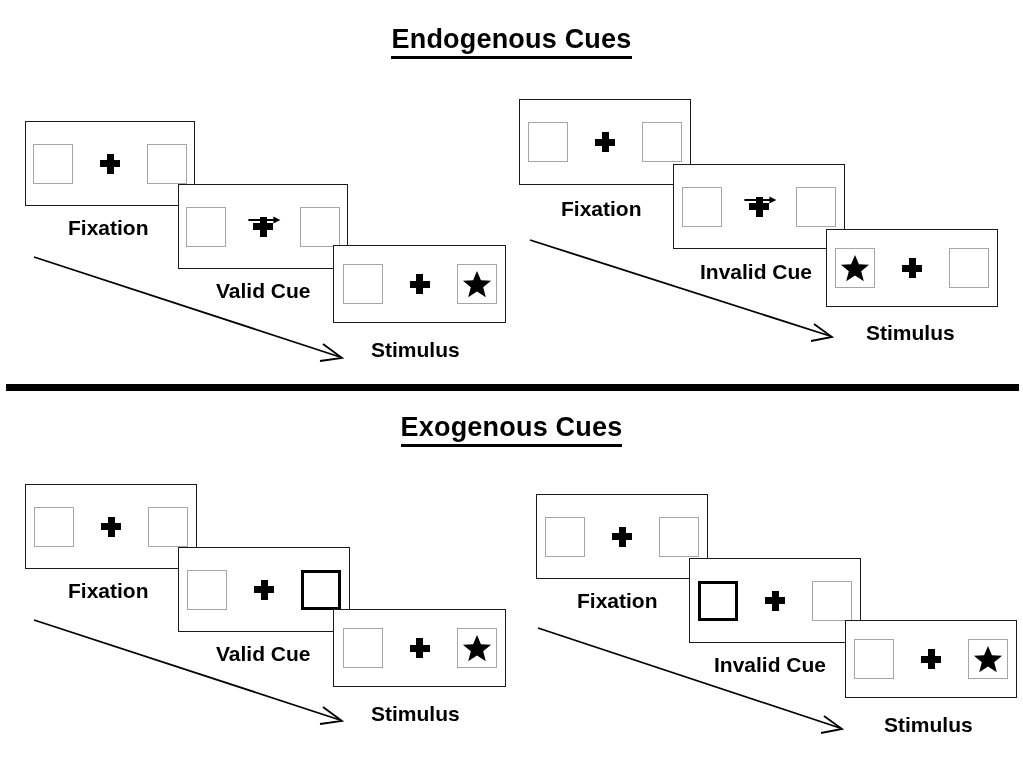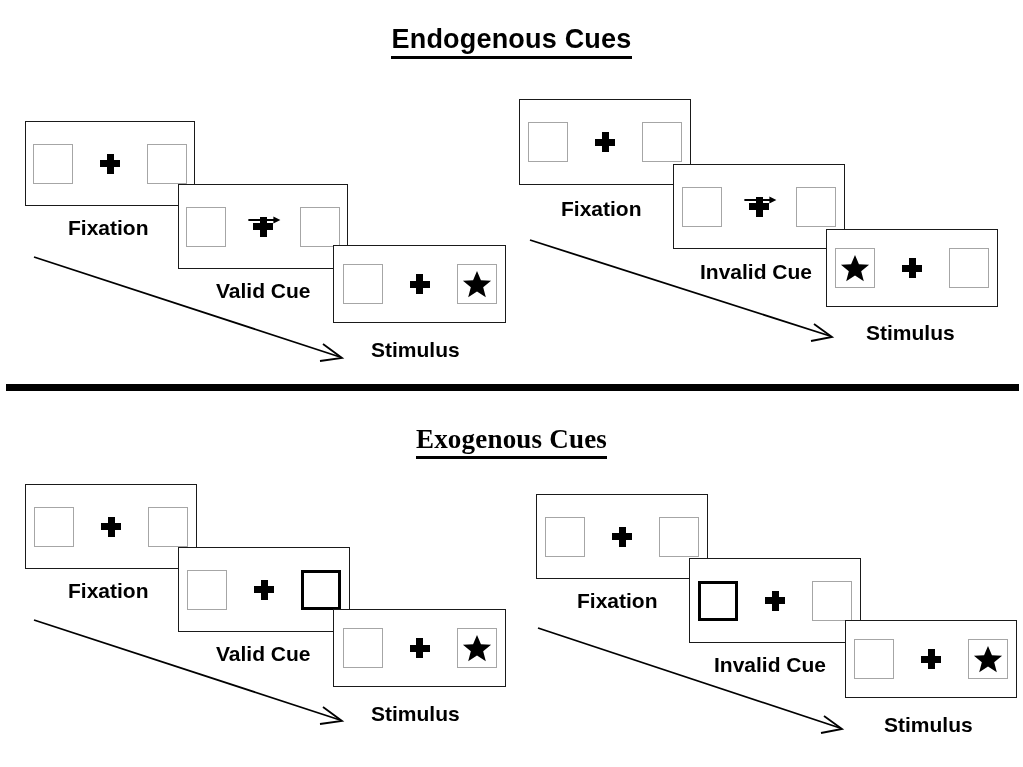--- a/index.html
+++ b/index.html
@@ -161,21 +161,21 @@
   <div class="caption" style="left:866px;top:321px;">Stimulus</div>
 
   <svg class="time-arrow" style="left:520px;top:228px;width:330px;height:120px;" viewBox="0 0 330 120">
     <line x1="10" y1="12" x2="310" y2="108" stroke="#000" stroke-width="1.8"></line>
     <path d="M294 96 L312 109 L291 113" fill="none" stroke="#000" stroke-width="1.8"></path>
   </svg>
 </div>
 
 <div class="divider" style="left:6px;top:384px;width:1013px;height:7px;"></div>
 
-<div class="section-title" style="top:424px;font-family:Liberation Serif, serif;">
+<div class="section-title" style="top:412px;">
   <span>Exogenous Cues</span>
 </div>
 
 <div class="panel-group">
 
   <div class="frame" style="left:25px;top:484px;width:172px;height:85px;">
     <div class="frame-inner">
       <div class="box"></div>
       <div class="gap"></div>
       <div class="plus"></div>

